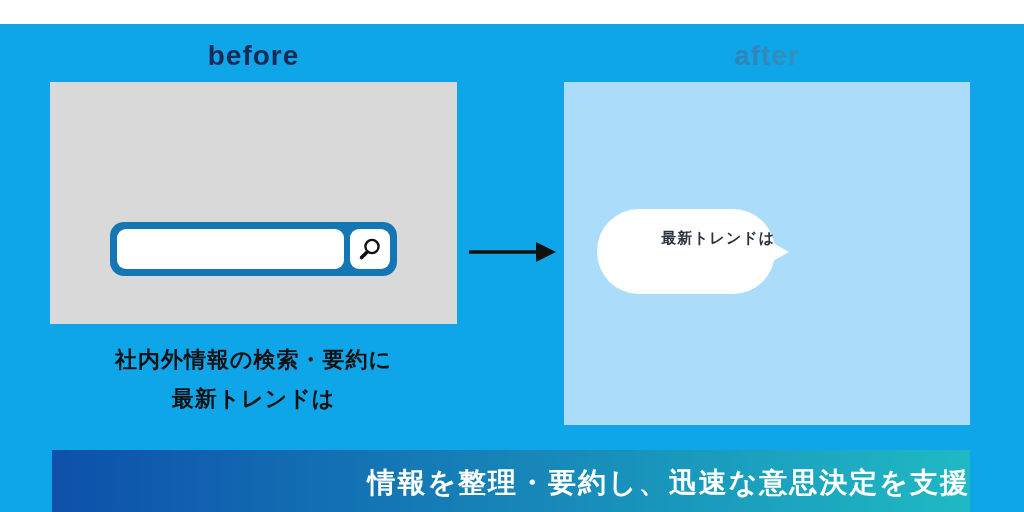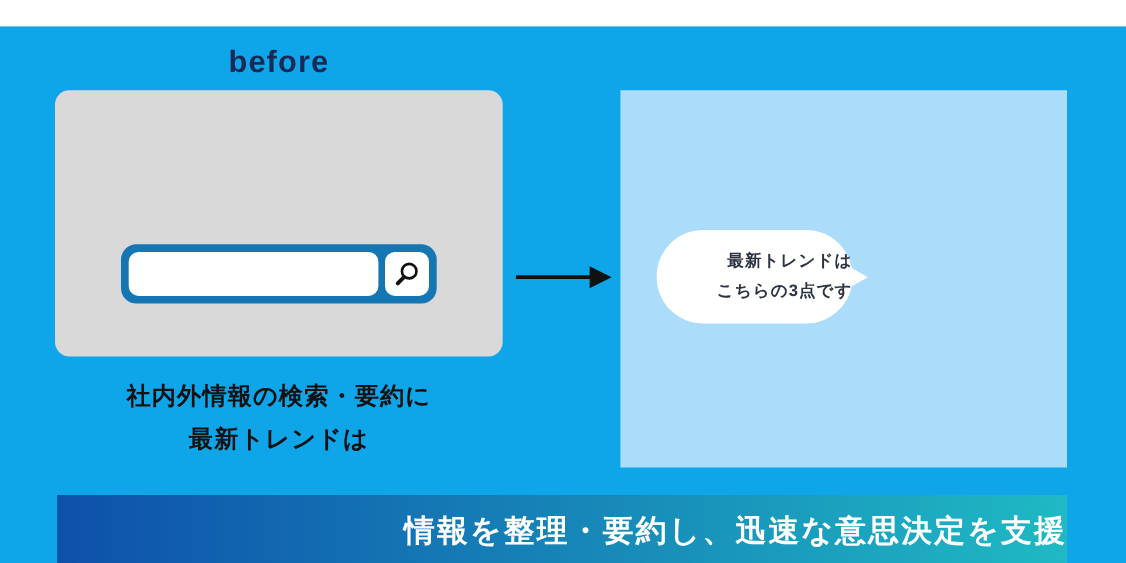--- a/index.html
+++ b/index.html
@@ -14,21 +14,21 @@
   .panel-title { position: absolute; top: 12px; height: 40px; text-align: center;
     font-size: 28px; font-weight: bold; letter-spacing: 1px; line-height: 40px; }
   .title-before { left: 50px; width: 407px; color: #1b2a55; }
   .title-after  { left: 564px; width: 406px;
     background: linear-gradient(90deg, #2a5aa8, #3cb8c8);
     -webkit-background-clip: text; background-clip: text;
     -webkit-text-fill-color: transparent; color: #2f8fb8; }
 
   
   .panel { position: absolute; top: 58px; }
-  .panel-before { left: 50px; width: 407px; height: 242px; background: #d9d9d9; border-radius: 13px; }
+  .panel-before { left: 50px; width: 407px; height: 242px; background: #d9d9d9; }
   .panel-after  { left: 564px; width: 406px; height: 343px; background: #abdcfa; }
 
   
   .search-bar { position: absolute; left: 60px; top: 140px; width: 287px; height: 54px;
     background: #1576b4; border-radius: 14px; display: flex; align-items: center;
     padding: 7px; gap: 6px; }
   .search-input { flex: 1 1 auto; height: 40px; background: #ffffff; border: none;
     border-radius: 9px; outline: none; font-size: 16px; padding: 0 10px; min-width: 0; }
   .search-btn { width: 40px; height: 40px; flex: 0 0 auto; background: #ffffff;
     border: none; border-radius: 9px; display: flex; align-items: center;
@@ -60,20 +60,21 @@
     background: linear-gradient(90deg, #0e50ab 0%, #1fb9c4 100%);
     color: #ffffff; font-size: 28px; font-weight: bold; letter-spacing: 2px;
     text-align: right; line-height: 66px; }
 </style>
 </head>
 <body>
 
 <div class="stage">
 
   <div class="panel-title title-before">before</div>
+  <div class="panel-title title-after">after</div>
 
   <div class="panel panel-before">
     <div class="search-bar">
       <input class="search-input" type="text" placeholder="" style="">
       <button class="search-btn">
         <span style="display:flex">
           <svg width="26" height="26" viewBox="0 0 26 26">
             <circle cx="15" cy="10.5" r="6.6" fill="none" stroke="#111111" stroke-width="2.4"></circle>
             <line x1="9.6" y1="16.6" x2="4.6" y2="21.6" stroke="#111111" stroke-width="3.6" stroke-linecap="round"></line>
           </svg>
@@ -90,21 +91,20 @@
     <svg width="94" height="32" viewBox="0 0 94 32">
       <line x1="3" y1="16" x2="73" y2="16" stroke="#111111" stroke-width="3.4"></line>
       <polygon points="70,6 90,16 70,26" fill="#111111"></polygon>
     </svg>
   </span>
 
   <div class="panel panel-after">
 
     <div class="bubble">
       <div>最新トレンドは</div>
-      <div>こちらの3点です</div>
     </div>
 
 
   </div>
 
   <div class="banner">
     <span>情報を整理・要約し、迅速な意思決定を支援</span>
   </div>
 
 </div>

